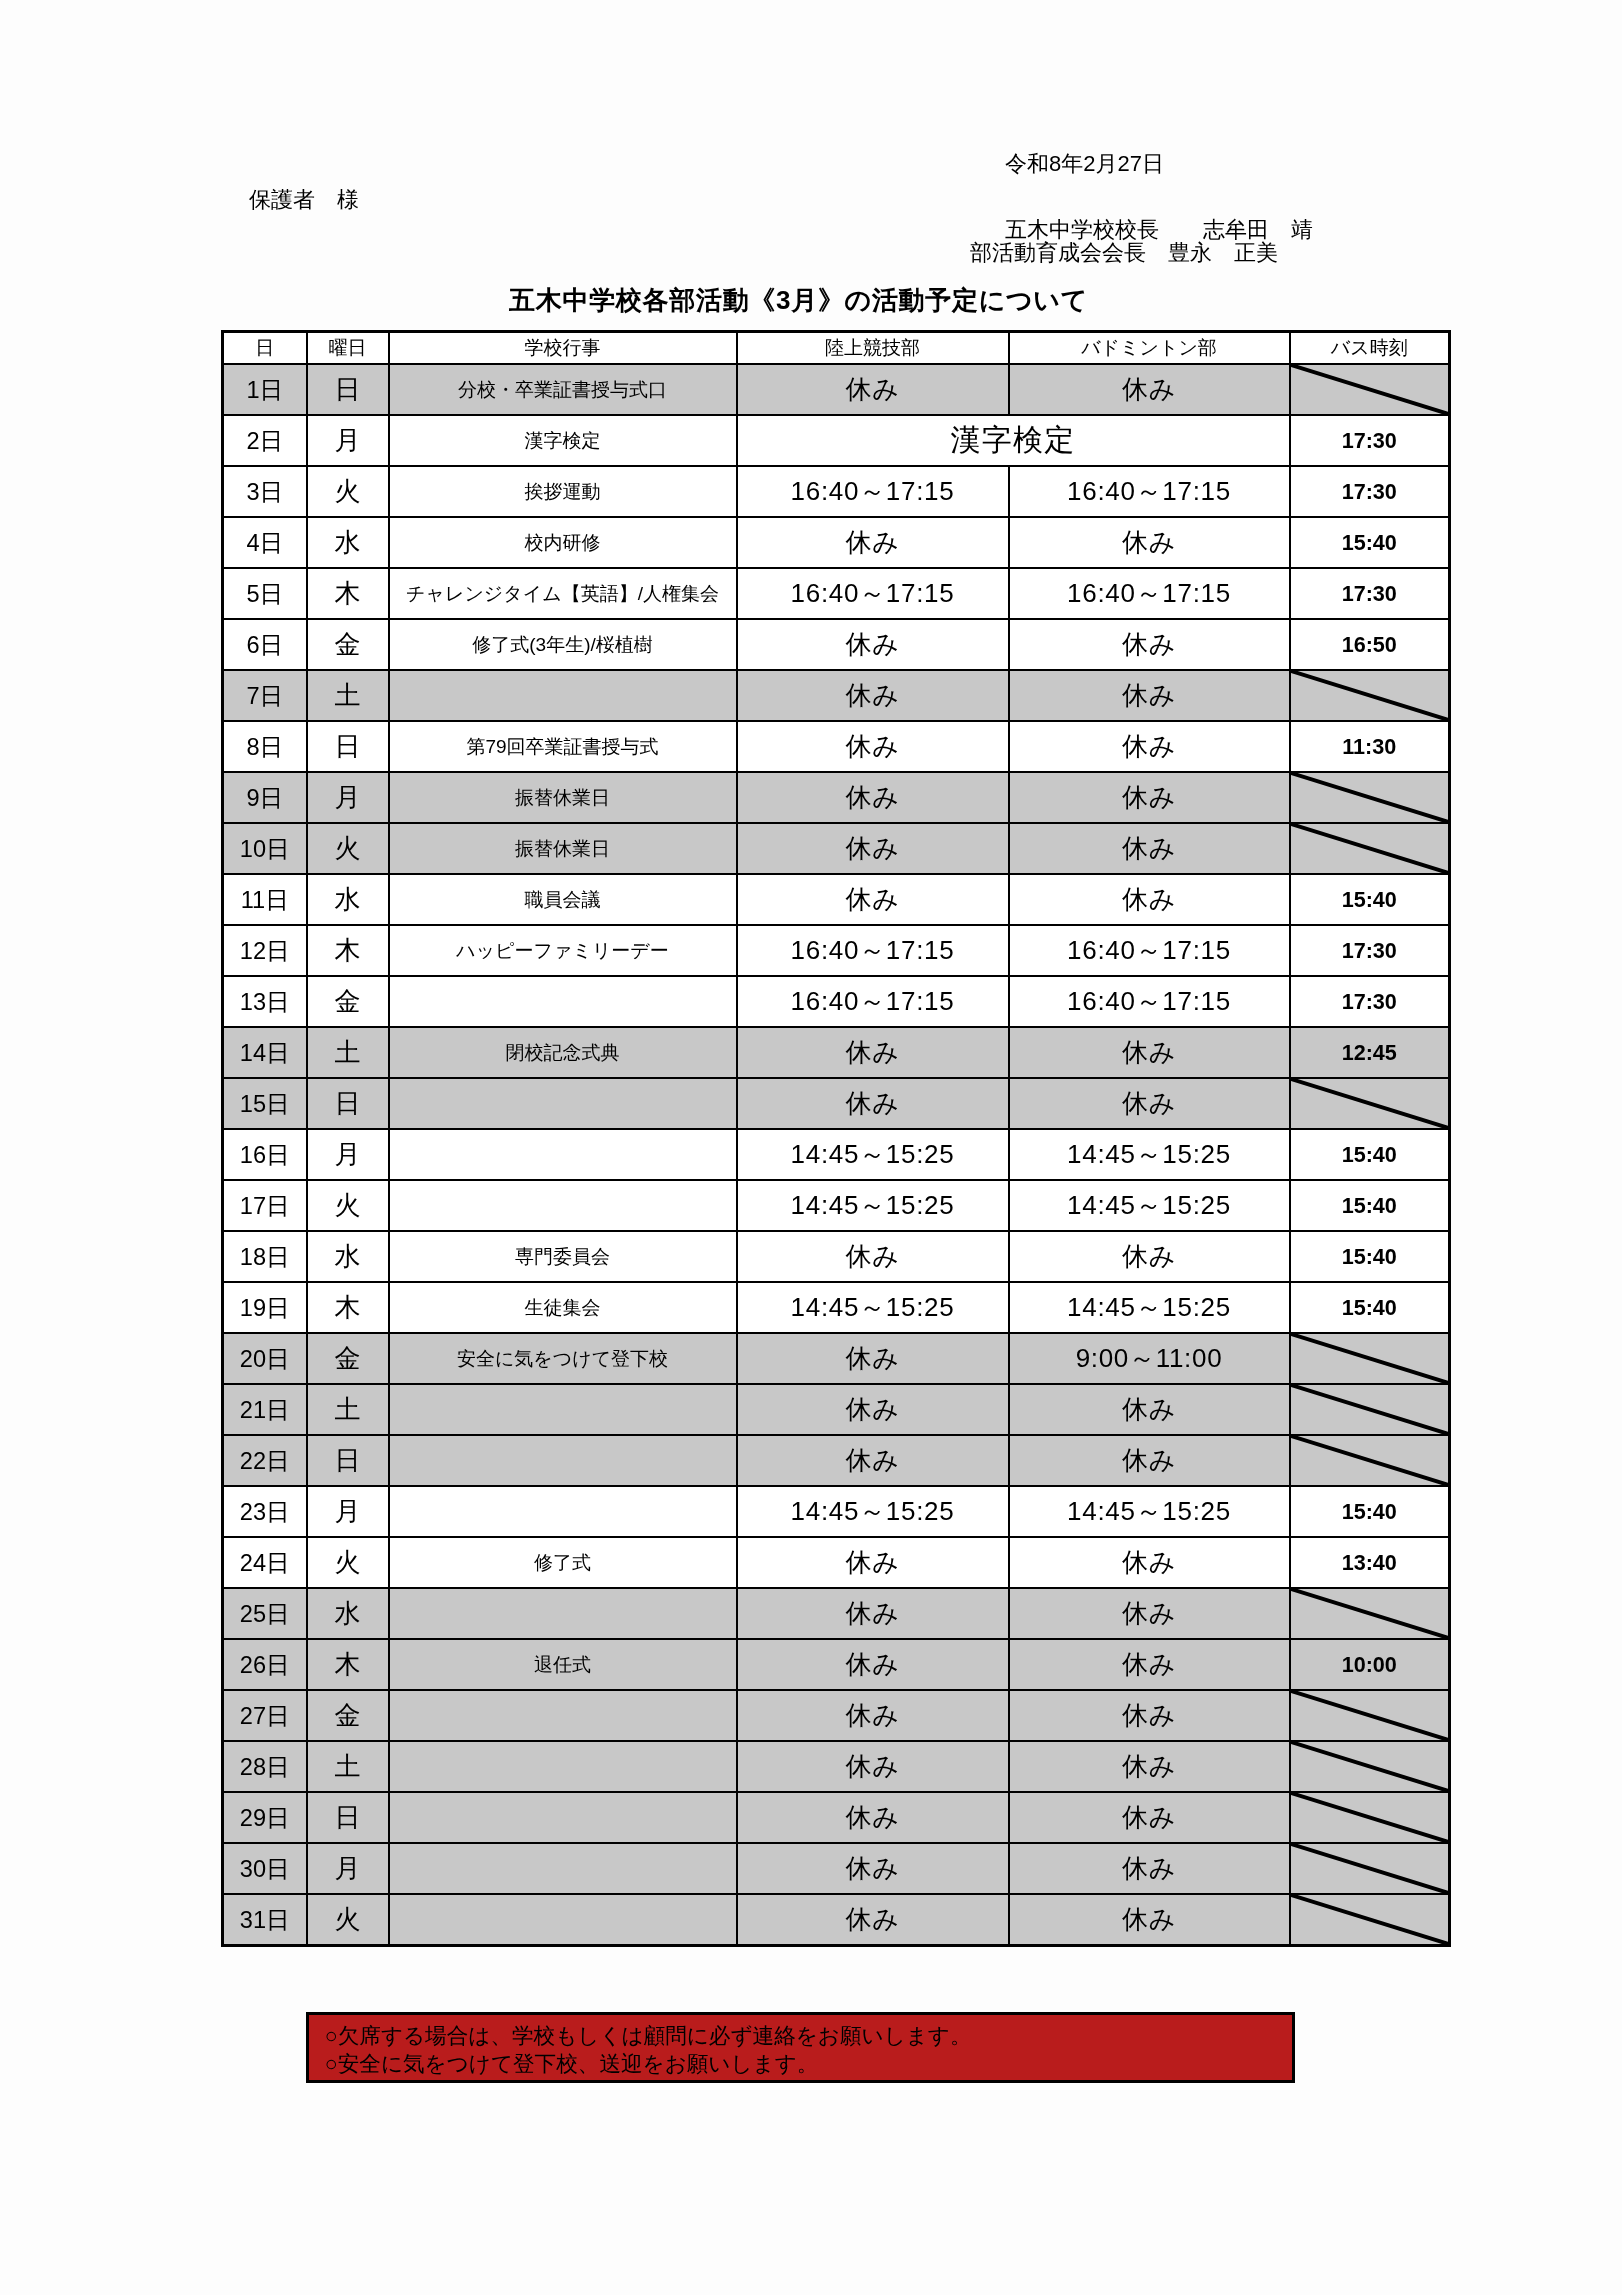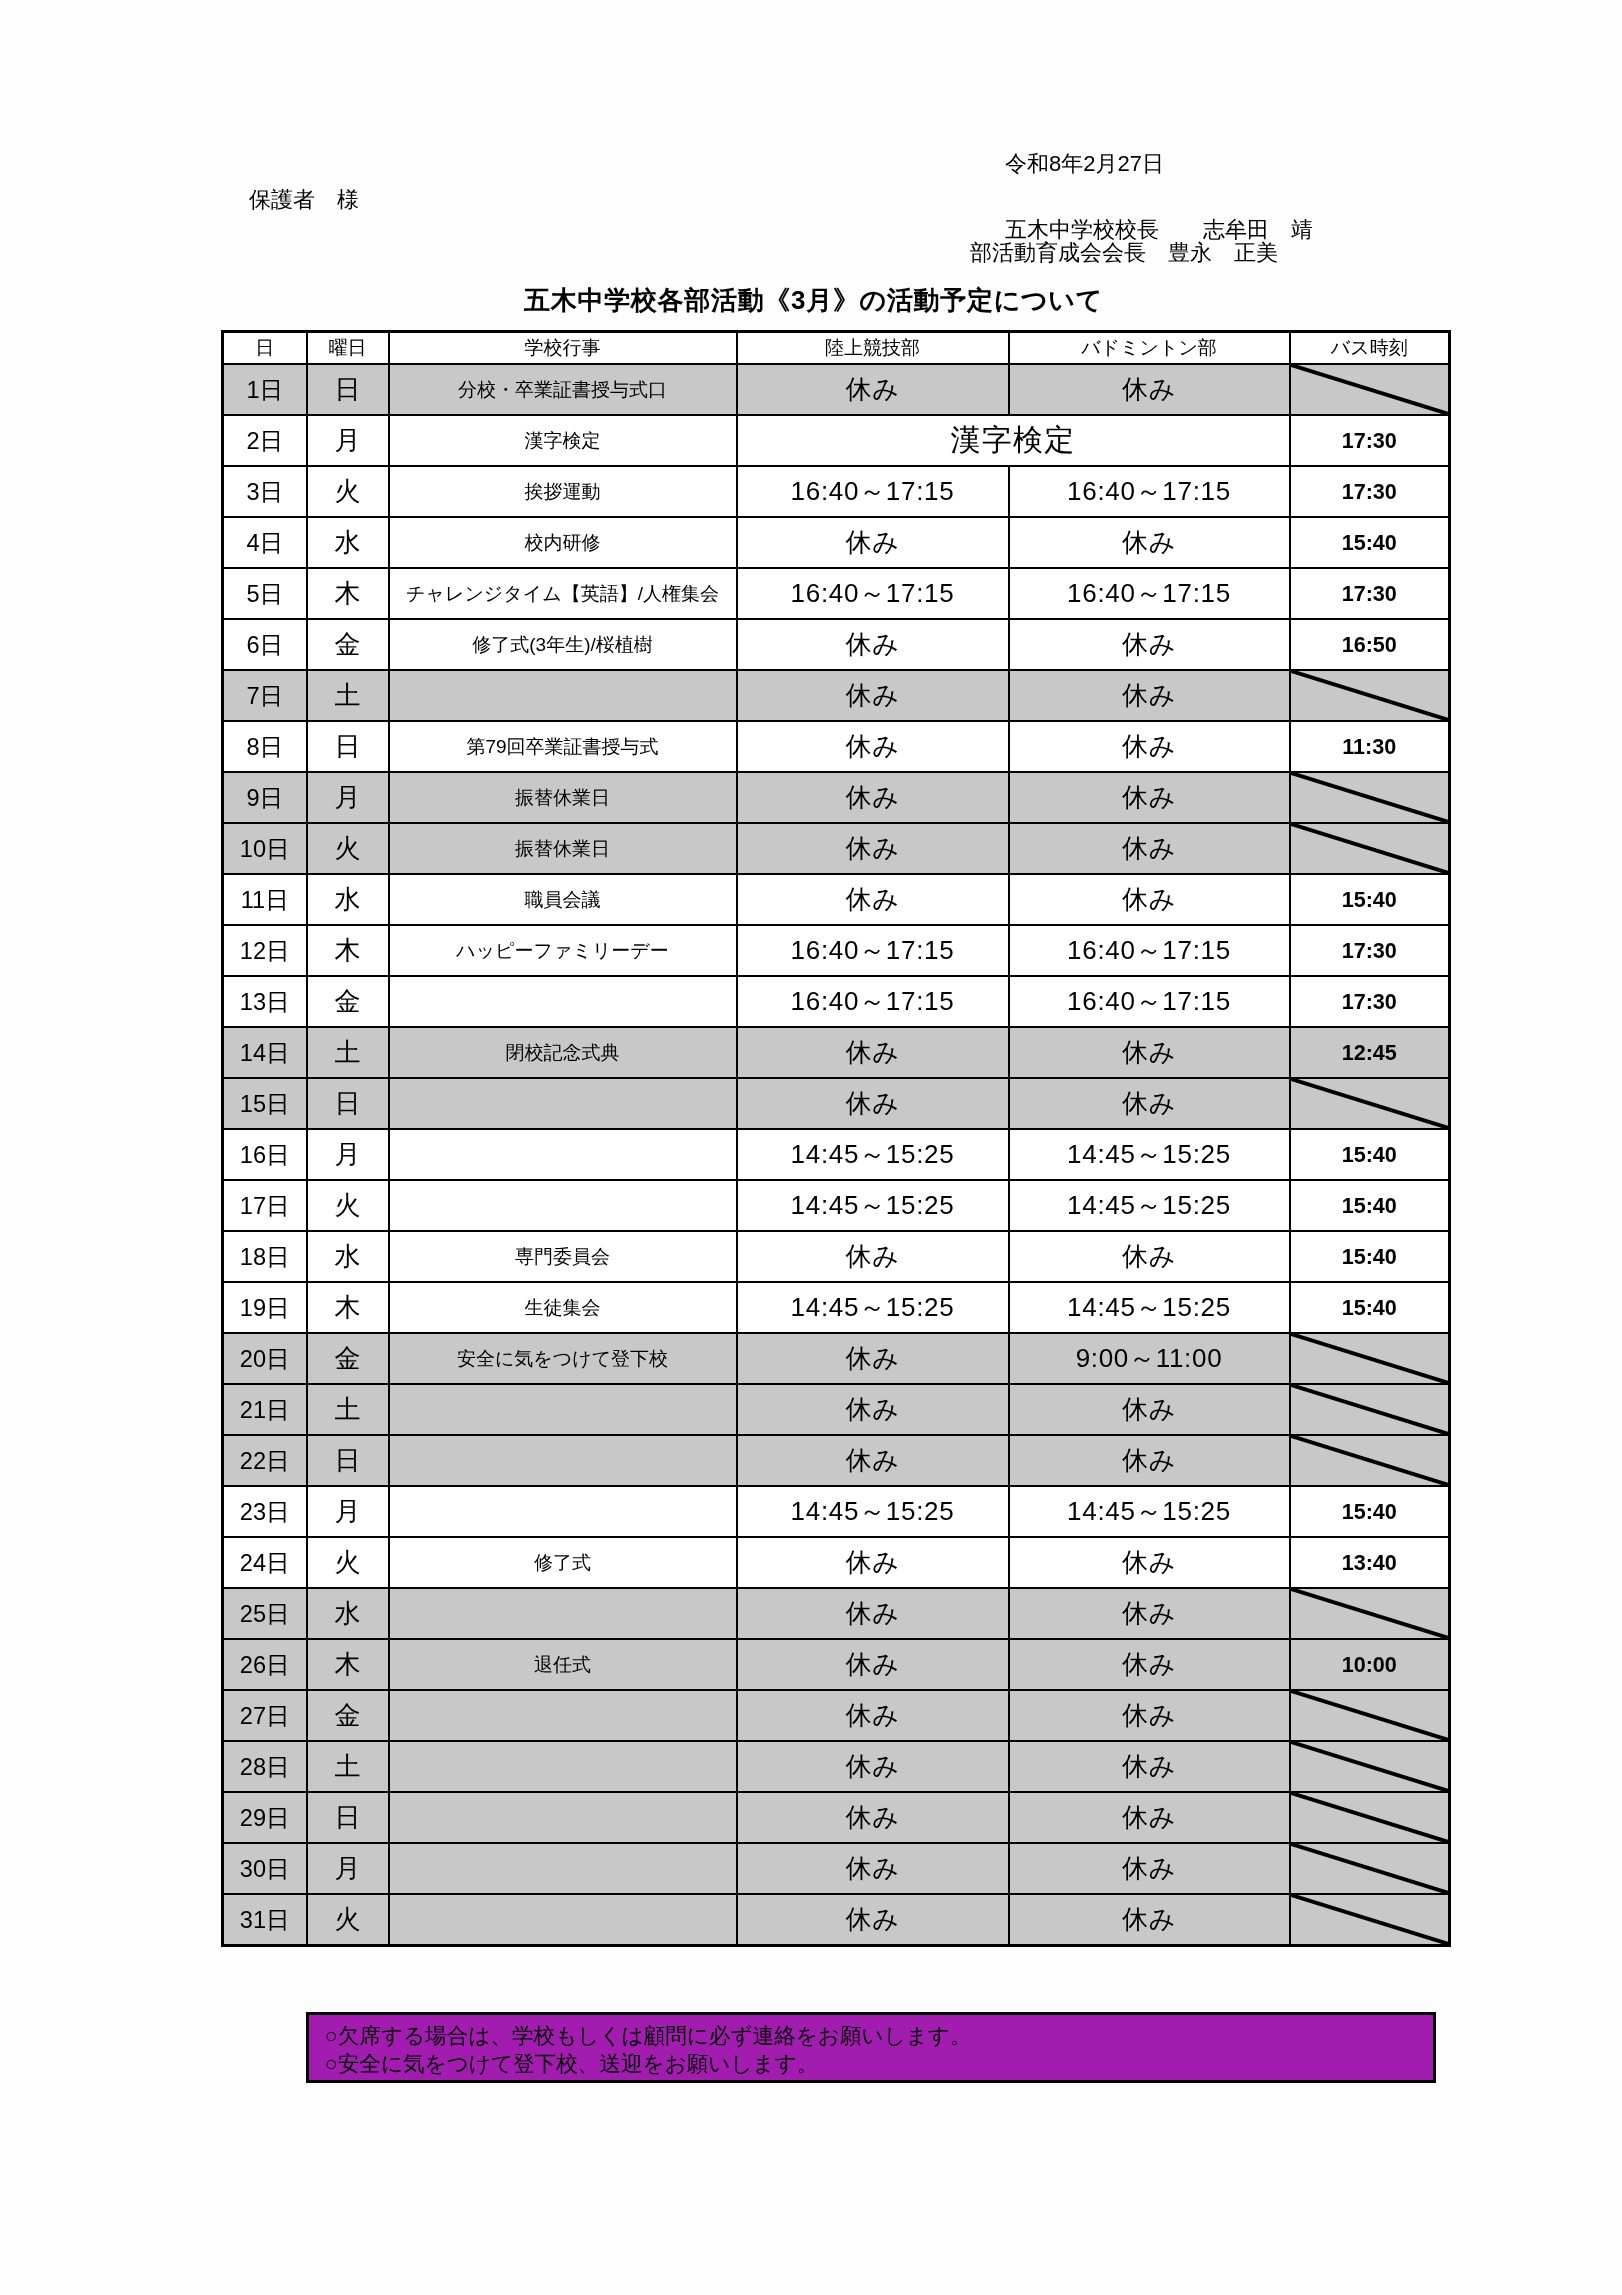--- a/index.html
+++ b/index.html
@@ -11,21 +11,21 @@
   }
   .page{
     position:relative;width:1623px;height:2295px;background:#fdfdfd;overflow:hidden;
   }
   .abs{position:absolute;white-space:nowrap;}
   .issue-date{left:1005px;top:149px;font-size:22px;}
   .recipient{left:249px;top:185px;font-size:22px;}
   .sender-principal{left:1005px;top:215px;font-size:22px;}
   .sender-chair{left:970px;top:238px;font-size:22px;}
   .doc-title{
-    left:16px;top:283px;width:1595px;text-align:center;
+    left:1px;top:283px;width:1595px;text-align:center;
     font-size:26px;font-weight:bold;letter-spacing:0.7px;
   }
   table.sched{
     position:absolute;left:221px;top:330px;
     width:1229px;border-collapse:collapse;table-layout:fixed;
     border:3.9px solid #000;
     background:#ffffff;
   }
   table.sched th,table.sched td{
     border:2.6px solid #000;
@@ -37,22 +37,22 @@
   td.day{font-size:23.6px;}
   td.weekday{font-size:26px;}
   td.event{font-size:19px;}
   td.club{font-size:26px;letter-spacing:0.7px;}
   td.club.merged{font-size:30px;letter-spacing:1.3px;}
   td.bus{font-size:21.6px;font-weight:bold;}
   tr.shaded td{background:#c8c8c8;}
   td.diag{position:relative;}
   td.diag svg{position:absolute;left:0;top:0;width:100%;height:100%;display:block;}
   .notes-box{
-    position:absolute;left:306px;top:2012px;width:1130px;height:71px;
-    border:3.9px solid #000;background:#a21caf;
+    position:absolute;left:306px;top:2012px;width:989px;height:71px;
+    border:3.9px solid #000;background:#b91c1c;
     box-sizing:border-box;
     padding:6.5px 0 0 15.7px;
   }
   .note-line{font-size:21.6px;line-height:28px;white-space:nowrap;}
 </style>
 </head>
 <body>
 
 <div class="page">
 

